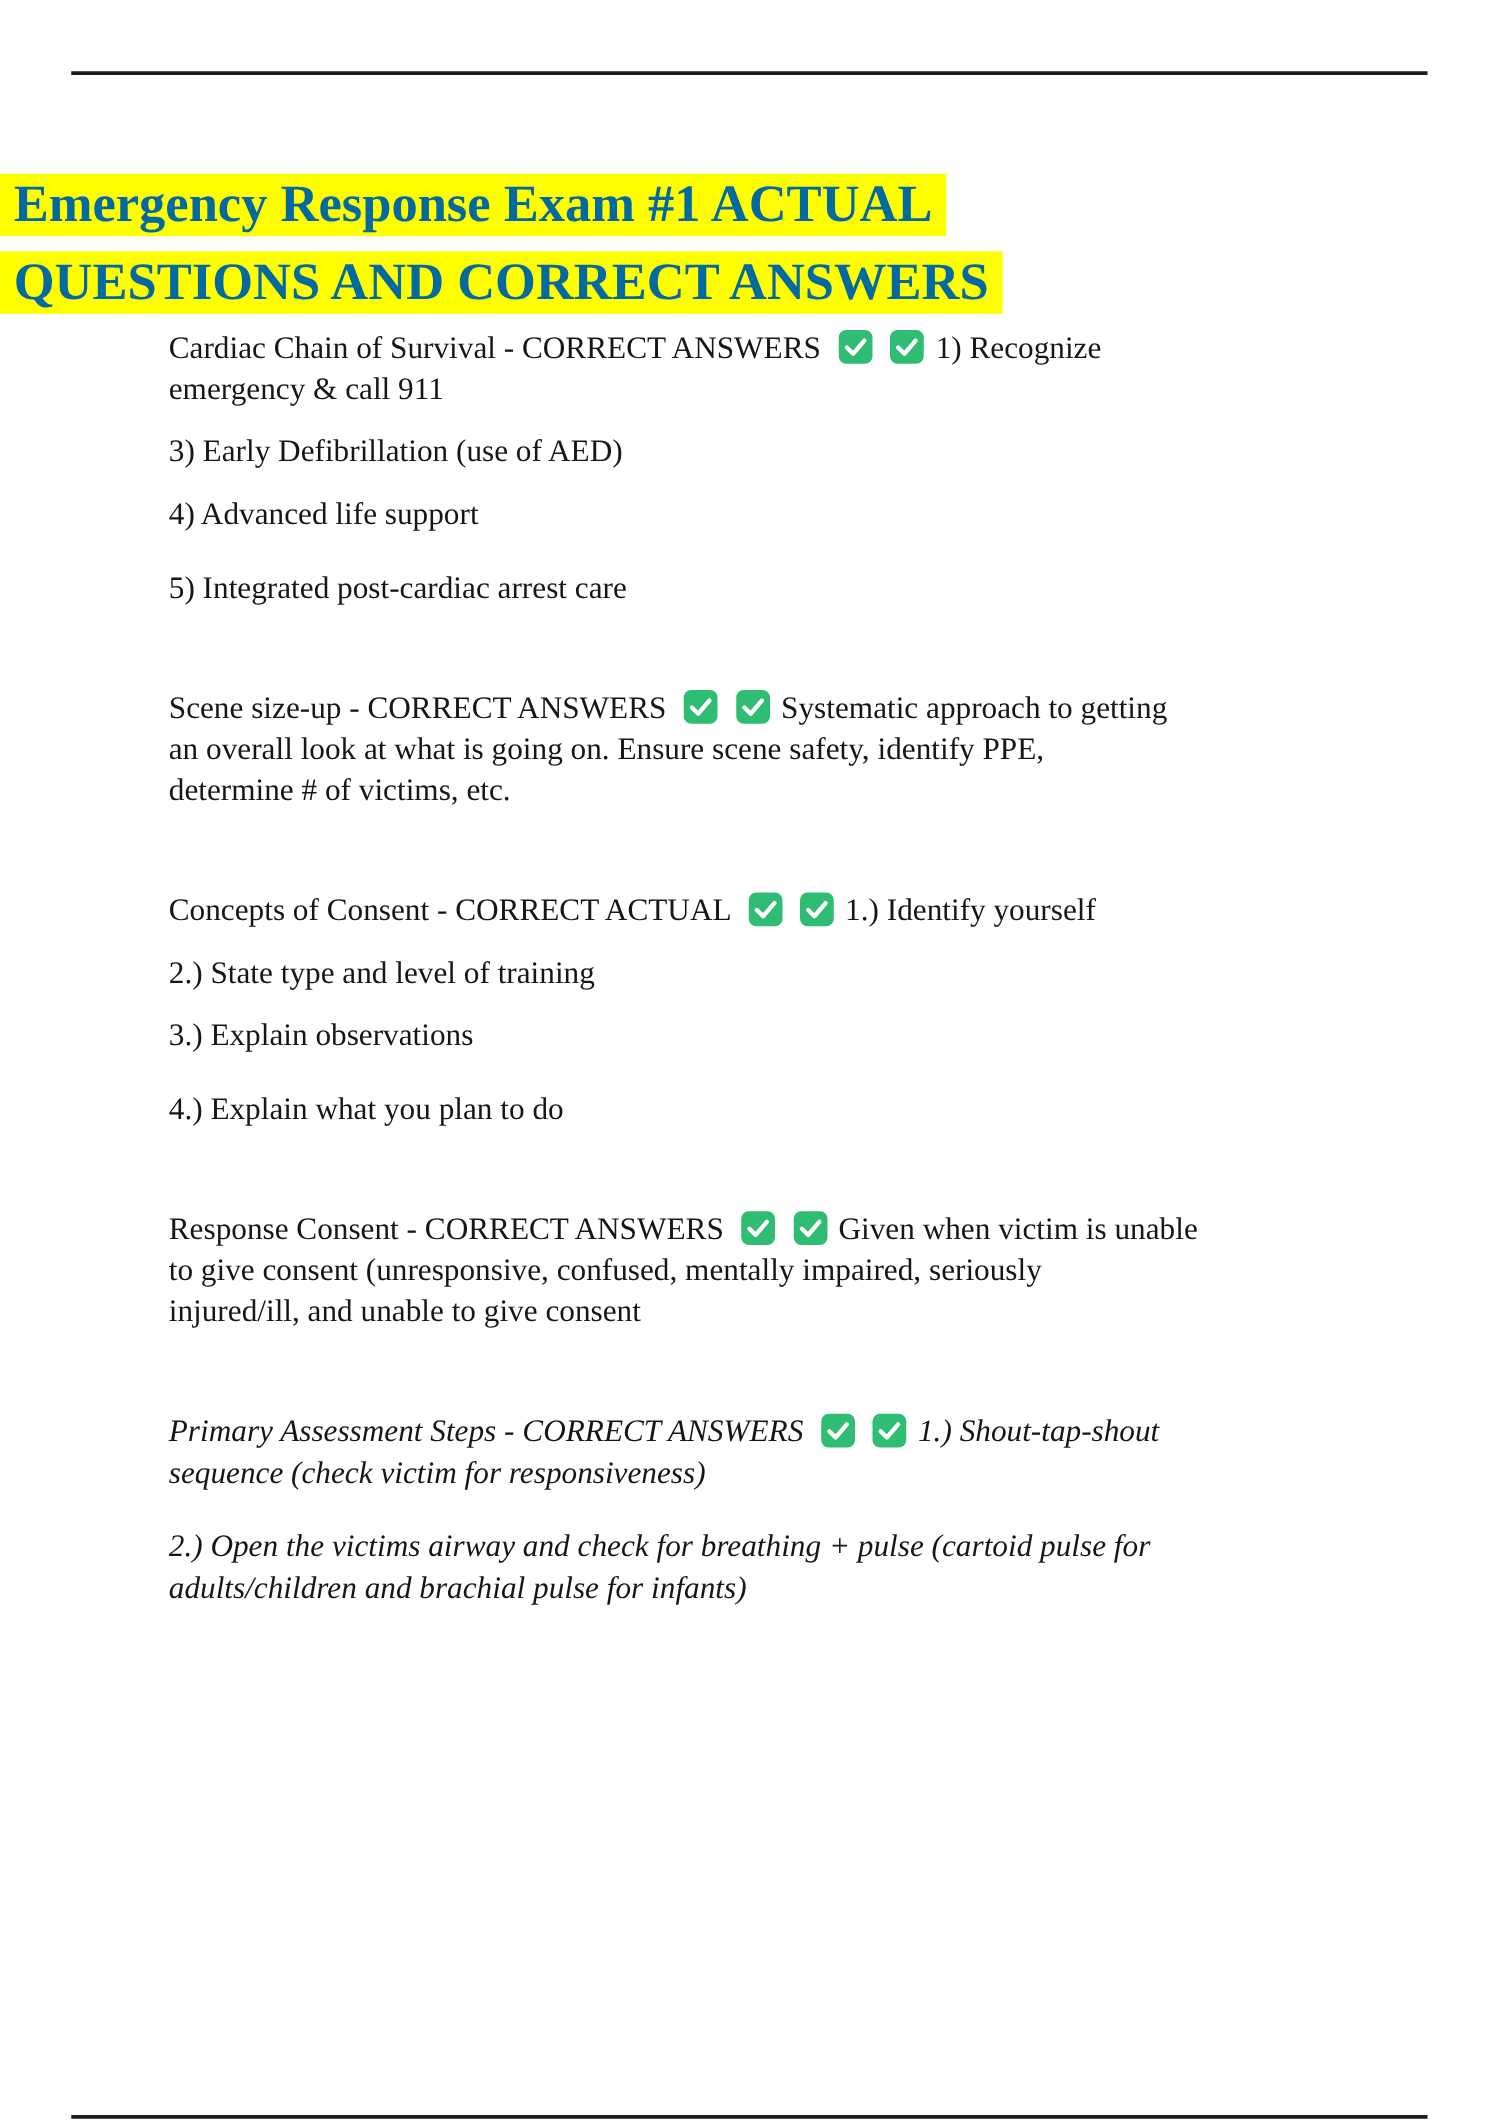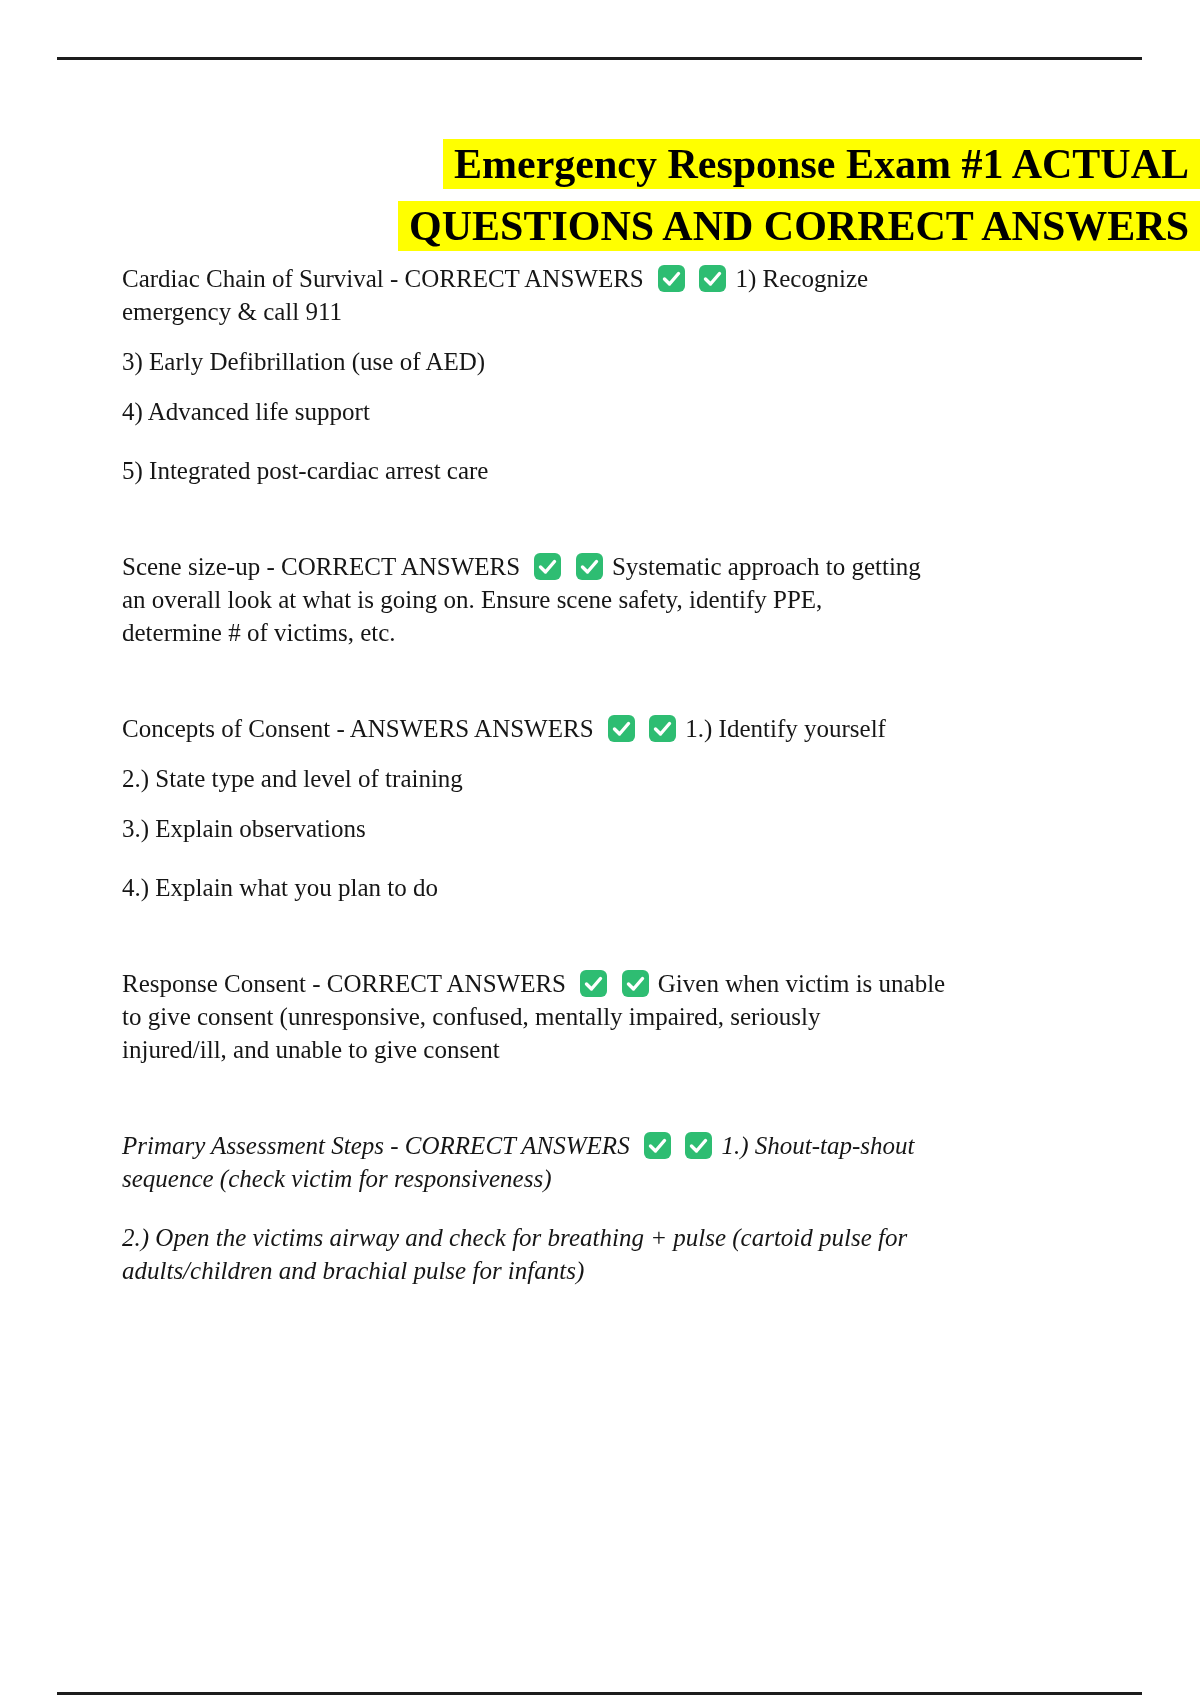--- a/index.html
+++ b/index.html
@@ -23,35 +23,35 @@
     background: #1d1d1d;
   }
   .rule-top { top: 57px; }
   .rule-bottom { top: 1692px; }
 
   .doc-title {
     position: absolute;
     top: 133px;
     left: 0;
     right: 0;
-    text-align: right;
+    text-align: left;
     font-weight: bold;
     font-size: 42px;
     line-height: 62px;
-    color: #000000;
+    color: #0369a1;
   }
   .hl {
     background: #ffff00;
     padding: 2px 11px;
   }
 
   .content {
     position: absolute;
     top: 262px;
-    left: 122px;
+    left: 135px;
     width: 942px;
     font-size: 25px;
     line-height: 33px;
   }
   .qa-block { margin-bottom: 63px; }
   .qa-block:last-child { margin-bottom: 0; font-style: italic; }
   .qa-block p { margin: 0 0 17px 0; }
   .qa-block p:last-child { margin-bottom: 0; margin-top: 26px; }
   .pre { white-space: pre-line; }
 
@@ -92,21 +92,21 @@
     <p><span class="pre">Scene size-up - CORRECT ANSWERS</span> <span class="check"><svg viewBox="0 0 27 27">
             <polyline points="6.5,14 11.5,19 20.5,8.5" fill="none" stroke="#ffffff" stroke-width="3.4" stroke-linecap="round" stroke-linejoin="round"></polyline>
           </svg></span> <span class="check"><svg viewBox="0 0 27 27">
             <polyline points="6.5,14 11.5,19 20.5,8.5" fill="none" stroke="#ffffff" stroke-width="3.4" stroke-linecap="round" stroke-linejoin="round"></polyline>
           </svg></span> <span class="pre answer-lead">Systematic approach to getting
 an overall look at what is going on. Ensure scene safety, identify PPE,
 determine # of victims, etc.</span></p>
   </div>
 
   <div class="qa-block">
-    <p><span class="pre">Concepts of Consent - ANSWERS ANSWERS</span> <span class="check"><svg viewBox="0 0 27 27">
+    <p><span class="pre">Concepts of Consent - CORRECT ACTUAL</span> <span class="check"><svg viewBox="0 0 27 27">
             <polyline points="6.5,14 11.5,19 20.5,8.5" fill="none" stroke="#ffffff" stroke-width="3.4" stroke-linecap="round" stroke-linejoin="round"></polyline>
           </svg></span> <span class="check"><svg viewBox="0 0 27 27">
             <polyline points="6.5,14 11.5,19 20.5,8.5" fill="none" stroke="#ffffff" stroke-width="3.4" stroke-linecap="round" stroke-linejoin="round"></polyline>
           </svg></span> <span class="pre answer-lead">1.) Identify yourself</span></p>
     <p class="pre">2.) State type and level of training</p>
     <p class="pre">3.) Explain observations</p>
     <p class="pre">4.) Explain what you plan to do</p>
   </div>
 
   <div class="qa-block">

